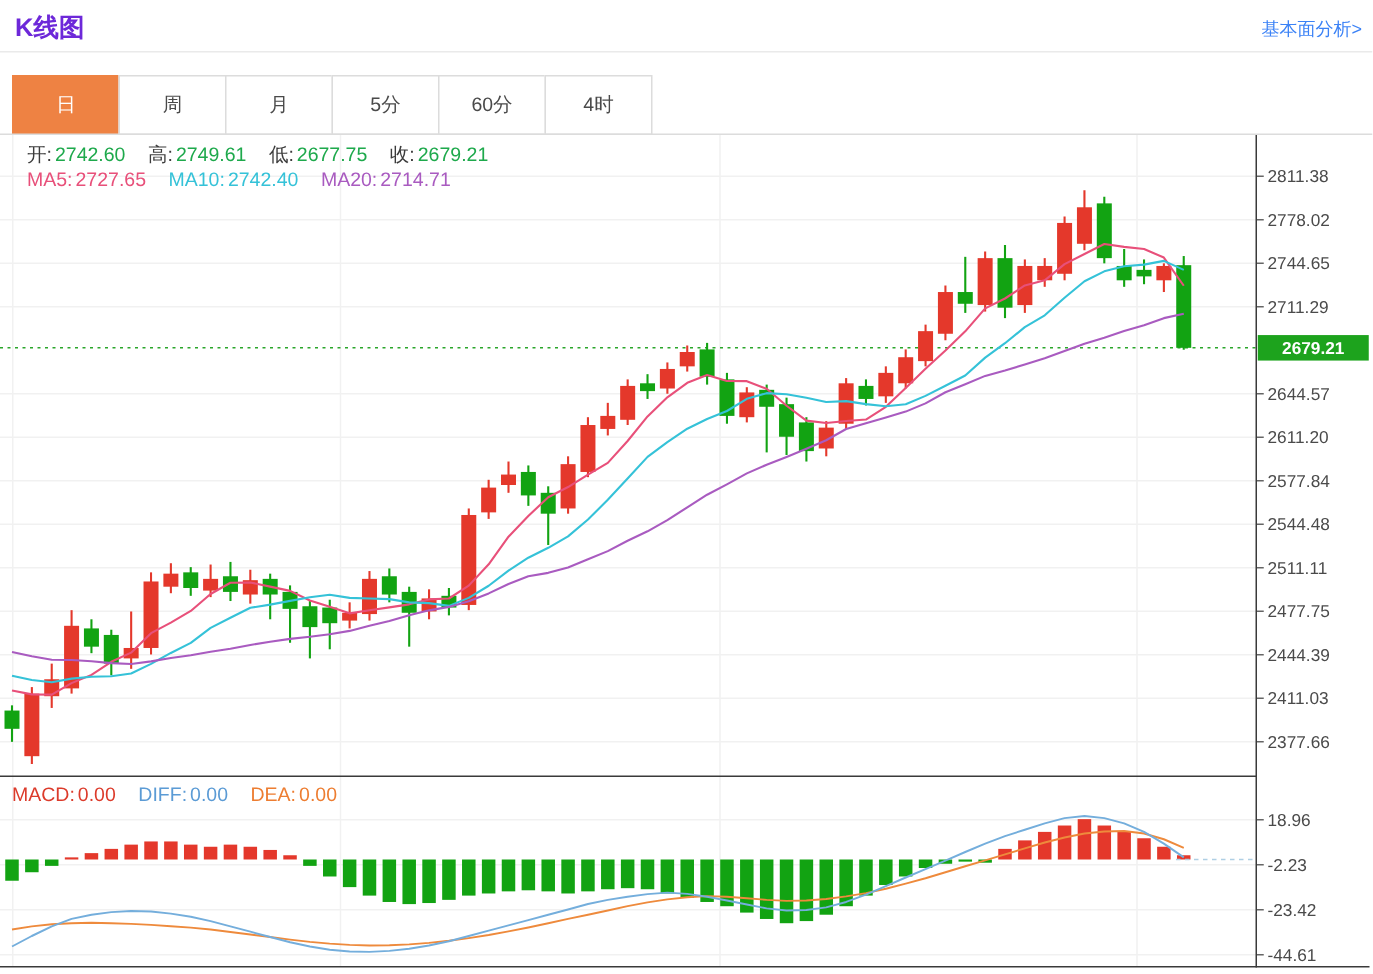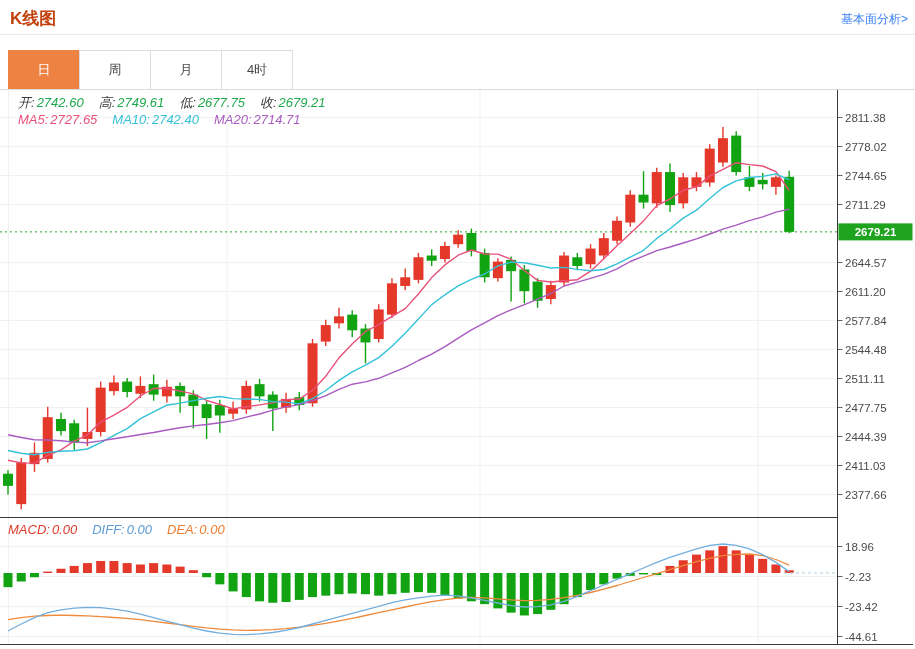--- a/index.html
+++ b/index.html
@@ -1,46 +1,48 @@
 <!DOCTYPE html>
 <html><head>
 <meta charset="utf-8">
 <style>
   html,body{margin:0;padding:0;background:#fff;}
   body{width:915px;height:649px;position:relative;overflow:hidden;
        font-family:"Liberation Sans","DejaVu Sans",sans-serif;-webkit-font-smoothing:antialiased;}
-  .title{position:absolute;left:10px;top:7px;font-size:17px;font-weight:bold;color:#c2410c;}
+  .title{position:absolute;left:10px;top:7px;font-size:17px;font-weight:bold;color:#6d28d9;}
   .fund-link{position:absolute;right:7px;top:11px;font-size:12px;color:#3b82f6;cursor:pointer;}
   .hdr-divider{position:absolute;left:0;top:34px;width:915px;height:1px;background:#eaeaea;}
   .tabbar{position:absolute;left:8px;top:50px;display:flex;}
   .tab{width:70px;height:38px;line-height:38px;text-align:center;font-size:13px;color:#4a4a4a;
        background:#fff;border:1px solid #dcdcdc;margin-left:-1px;cursor:pointer;box-sizing:content-box;}
   .tab:first-child{margin-left:0;}
   .tab.active{background:#ee8243;border-color:#ee8243;color:#fff;}
   .row-line{position:absolute;left:0;top:89px;width:915px;height:1px;background:#dcdcdc;}
   .chart-wrap{position:absolute;left:0;top:90px;width:908px;height:559px;}
-  .legend{position:absolute;font-size:13px;white-space:nowrap;z-index:5;font-style:italic;}
+  .legend{position:absolute;font-size:13px;white-space:nowrap;z-index:5;}
   .legend .li{margin-right:15px;}
   .legend .ll{color:#3c3c3c;}
   .legend .lv{margin-left:2px;}
   #ohlc-legend{left:18px;top:94px;}
   #ma-legend{left:18px;top:112px;}
   #macd-legend{left:8px;top:522px;}
 </style>
 </head>
 <body>
 
 <div class="title">K线图</div>
 <div class="fund-link">基本面分析&gt;</div>
 <div class="hdr-divider"></div>
 
 <div class="tabbar">
     <div class="tab active">日</div>
     <div class="tab">周</div>
     <div class="tab">月</div>
+    <div class="tab">5分</div>
+    <div class="tab">60分</div>
     <div class="tab">4时</div>
   </div>
 <div class="row-line"></div>
 
 <div class="legend" id="ohlc-legend"><span class="li"><span class="ll">开:</span><span class="lv" style="color: rgb(30, 169, 76);">2742.60</span></span><span class="li"><span class="ll">高:</span><span class="lv" style="color: rgb(30, 169, 76);">2749.61</span></span><span class="li"><span class="ll">低:</span><span class="lv" style="color: rgb(30, 169, 76);">2677.75</span></span><span class="li"><span class="ll">收:</span><span class="lv" style="color: rgb(30, 169, 76);">2679.21</span></span></div>
 <div class="legend" id="ma-legend"><span class="li"><span class="ll" style="color: rgb(232, 80, 122);">MA5:</span><span class="lv" style="color: rgb(232, 80, 122);">2727.65</span></span><span class="li"><span class="ll" style="color: rgb(53, 194, 216);">MA10:</span><span class="lv" style="color: rgb(53, 194, 216);">2742.40</span></span><span class="li"><span class="ll" style="color: rgb(169, 91, 192);">MA20:</span><span class="lv" style="color: rgb(169, 91, 192);">2714.71</span></span></div>
 <div class="legend" id="macd-legend"><span class="li"><span class="ll" style="color: rgb(220, 59, 43);">MACD:</span><span class="lv" style="color: rgb(220, 59, 43);">0.00</span></span><span class="li"><span class="ll" style="color: rgb(91, 155, 213);">DIFF:</span><span class="lv" style="color: rgb(91, 155, 213);">0.00</span></span><span class="li"><span class="ll" style="color: rgb(237, 125, 49);">DEA:</span><span class="lv" style="color: rgb(237, 125, 49);">0.00</span></span></div>
 
 <div class="chart-wrap">
   <svg id="chart" width="915" height="559" viewBox="0 0 915 559">

